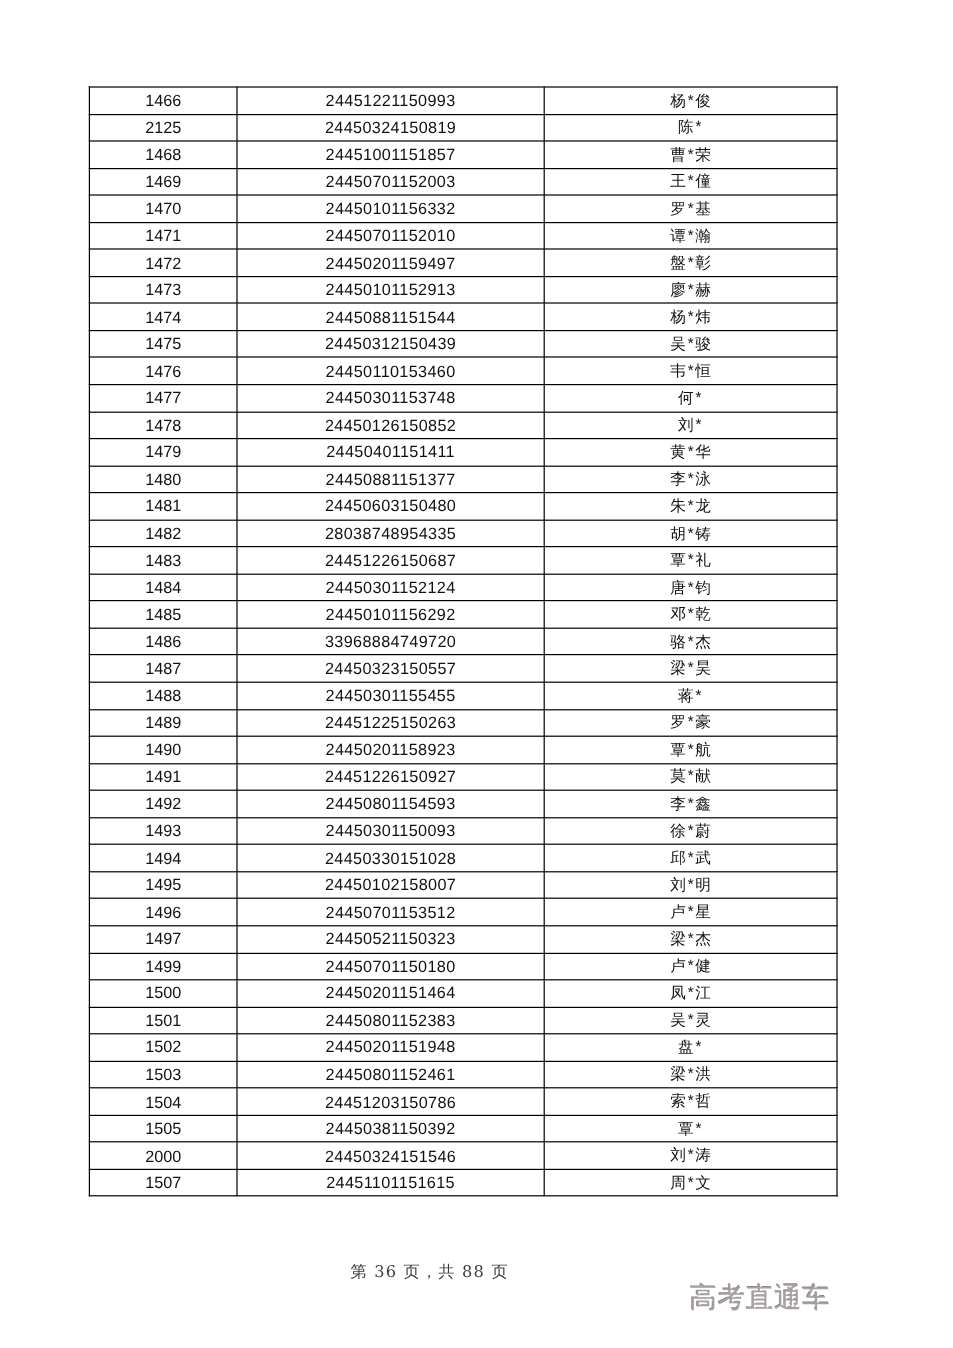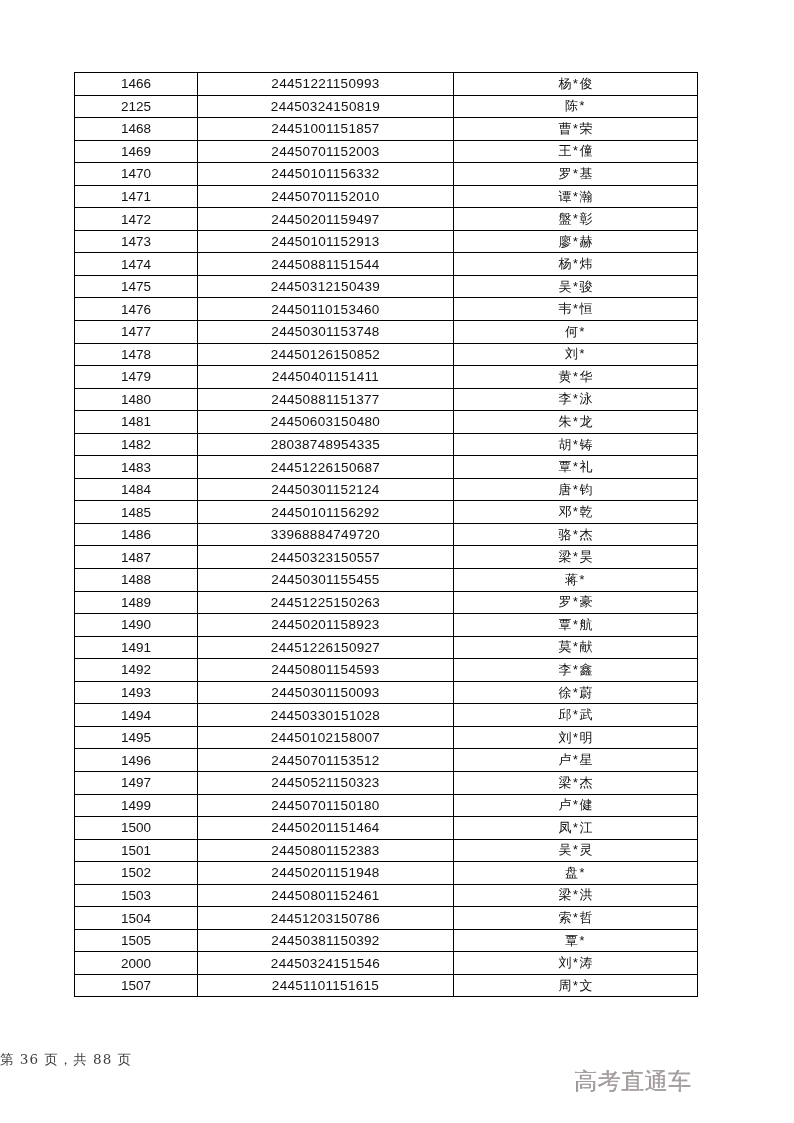--- a/index.html
+++ b/index.html
@@ -44,20 +44,21 @@
   }
   td.cell-name {
     font-family: Liberation Mono, monospace;
     font-size: 13px;
   }
   .page-footer {
     position: absolute;
     left: 0;
     top: 1051px;
     width: 100%;
+    text-align: center;
     font-family: "DejaVu Serif", "Liberation Serif", serif;
     font-size: 13.5px;
     color: #3c3c3c;
     letter-spacing: 1px;
   }
   .watermark {
     position: absolute;
     right: 24px;
     top: 1066px;
     font-family: "Liberation Sans", sans-serif;

